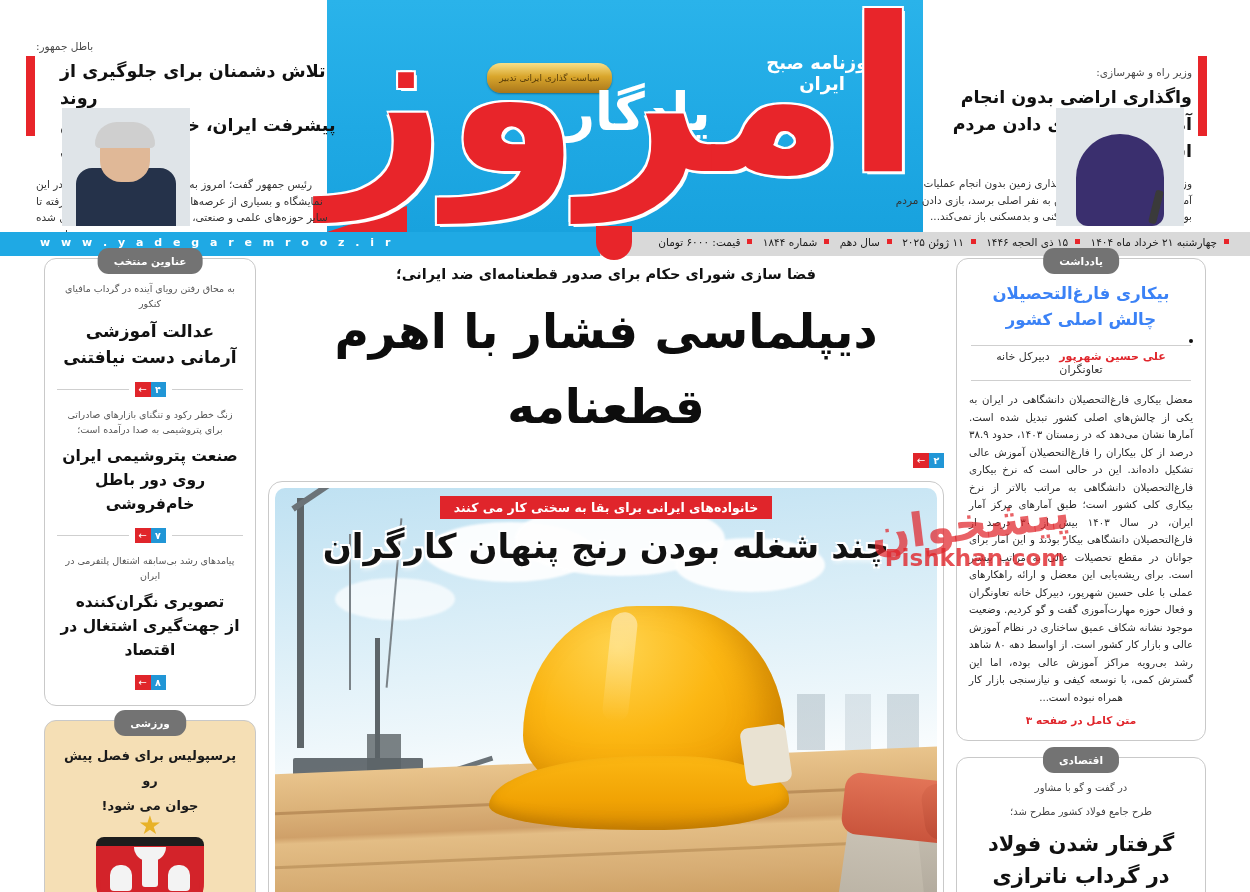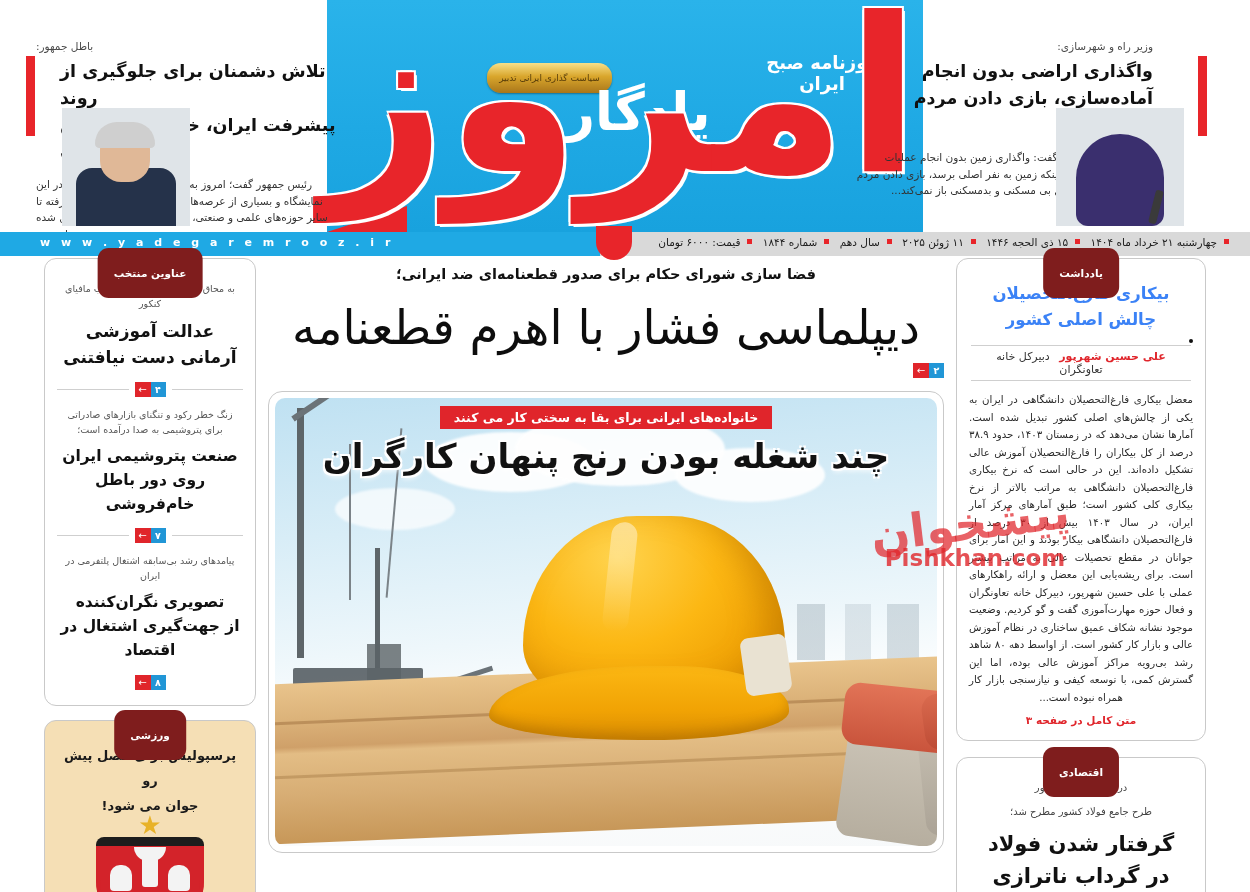--- a/index.html
+++ b/index.html
@@ -49,21 +49,21 @@
   
   .mast-yadegar {
     position: absolute; left: 565px; top: 84px; width: 270px;
     font-size: 52px; line-height: 56px; color: #ffffff; font-weight: bold;
     text-align: left; letter-spacing: 2px; white-space: nowrap;
   }
 
   
   .mast-side { position: absolute; top: 40px; width: 300px; }
   .mast-side.left  { left: 36px; }
-  .mast-side.right { left: 853px; }
+  .mast-side.right { left: 892px; margin-top: 26px; }
   .mast-kicker { font-size: 10.5px; color: #4a4a4a; margin-bottom: 6px; }
   .mast-side.left .mast-kicker { text-align: left; }
   .mast-side.right .mast-kicker { text-align: right; }
   .mast-head { font-size: 17.5px; font-weight: bold; color: #111; line-height: 27px; padding-left: 24px; }
   .mast-side.left .mast-head { text-align: left; }
   .mast-side.right .mast-head { text-align: right; }
   .mast-lede { font-size: 10.5px; color: #333; line-height: 16.5px; margin-top: 10px; }
   .mast-side.left .mast-lede { text-align: left; }
   .mast-side.right .mast-lede { text-align: right; }
   .mast-bar-l { position: absolute; left: 26px; top: 56px; width: 9px; height: 80px; background: #e8252a; }
@@ -110,22 +110,22 @@
   .col-left  { position: absolute; left: 44px;  top: 0; width: 212px; }
   .col-mid   { position: absolute; left: 268px; top: 0; width: 676px; }
   .col-right { position: absolute; left: 956px; top: 0; width: 250px; }
 
   .card {
     border: 1px solid #c9c9c9; border-radius: 12px; background: #fff;
     position: relative; padding: 22px 12px 14px;
   }
   .card-tag {
     position: absolute; top: -11px; left: 50%; transform: translateX(-50%);
-    background: #7f1d1d; color: #fff; font-size: 10.5px; font-weight: bold;
-    padding: 19px 16px; border-radius: 11px; white-space: nowrap;
+    background: #737373; color: #fff; font-size: 10.5px; font-weight: bold;
+    padding: 7px 16px; border-radius: 11px; white-space: nowrap;
   }
 
   .ls-kicker { font-size: 9.5px; color: #555; line-height: 15px; text-align: center; margin-bottom: 7px; }
   .ls-head { font-size: 17px; font-weight: bold; color: #111; line-height: 26px; text-align: center; }
   .ls-head.sm { font-size: 15.5px; line-height: 24px; }
 
   .pg-badge { display: inline-flex; height: 15px; vertical-align: middle; }
   .pg-badge .num {
     background: #2196d6; color: #fff; font-size: 9.5px; font-weight: bold;
     min-width: 15px; display:flex; align-items:center; justify-content:center;
@@ -165,22 +165,22 @@
   }
   .crest .lion-l, .crest .lion-r {
     position: absolute; top: 52px; width: 22px; height: 26px; background: #f3f3f3;
     border-radius: 10px 10px 4px 4px;
   }
   .crest .lion-l { left: 20px; } .crest .lion-r { right: 20px; }
 
   
   .mid-kicker { font-size: 14.5px; color: #111; text-align: center; font-weight: bold; margin-top: 8px; }
   .mid-head {
-    font-size: 47px; font-weight: normal; color: #0d0d0d; text-align: center;
-    line-height: 52px; margin-top: 20px; letter-spacing: -1px;
+    font-size: 47px; font-weight: bold; color: #0d0d0d; text-align: center;
+    line-height: 75px; margin-top: 12px; letter-spacing: -1px;
   }
   .mid-badge { margin-top: 6px; }
 
   .photo-card {
     position: relative; margin-top: 12px; width: 676px; height: 462px;
     border: 1px solid #c9c9c9; border-radius: 14px; overflow: hidden; background: #fff;
   }
   .photo-inner { position: absolute; inset: 6px; border-radius: 10px; overflow: hidden; }
   .sky {
     position: absolute; inset: 0;

